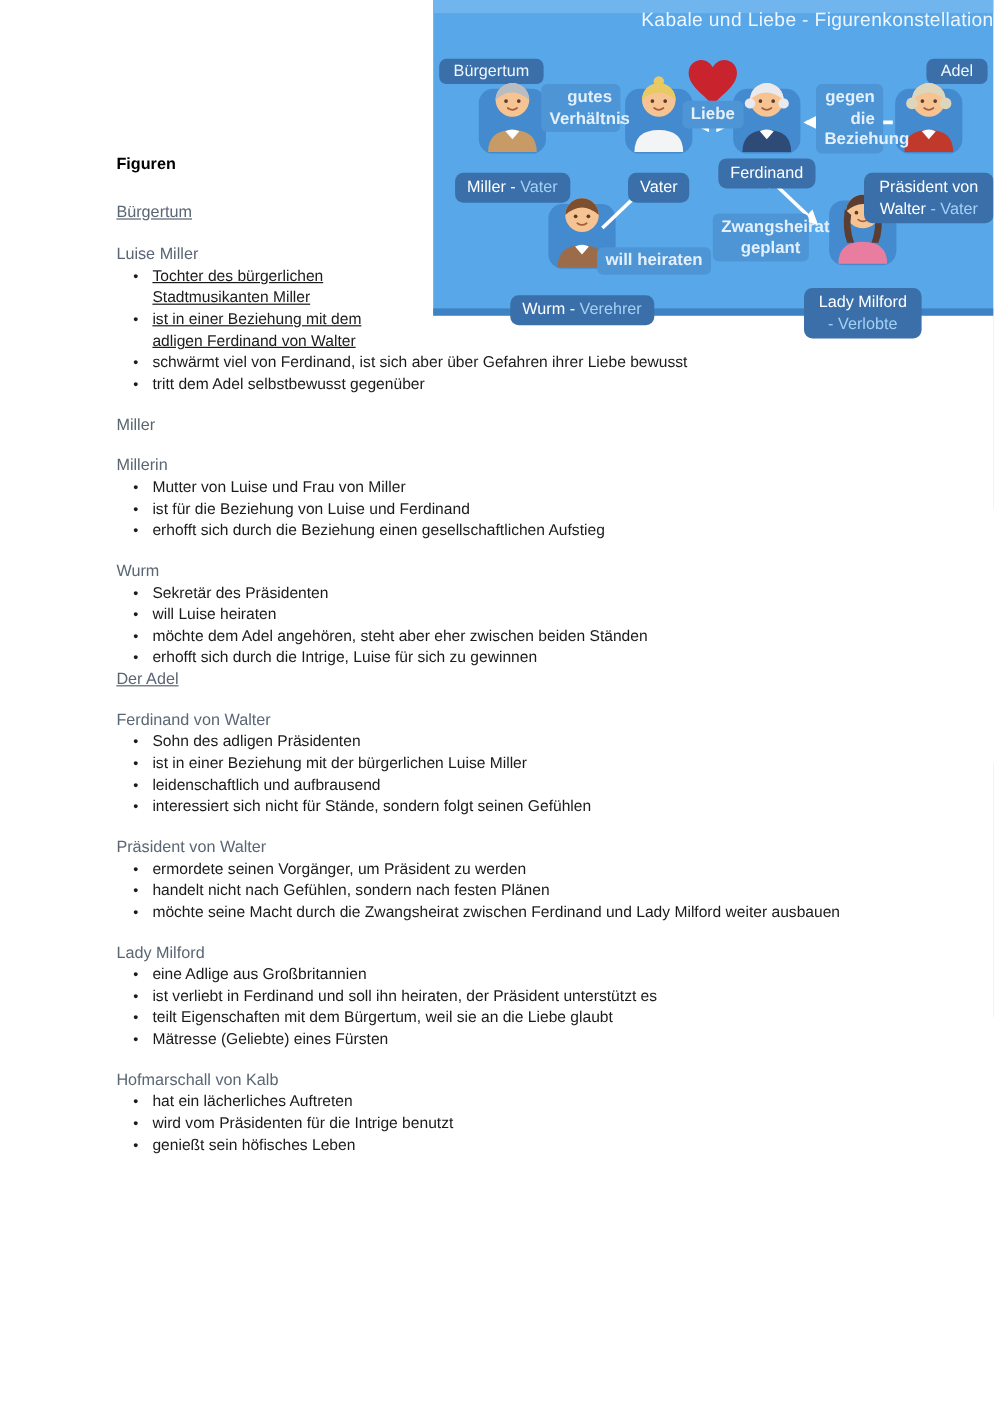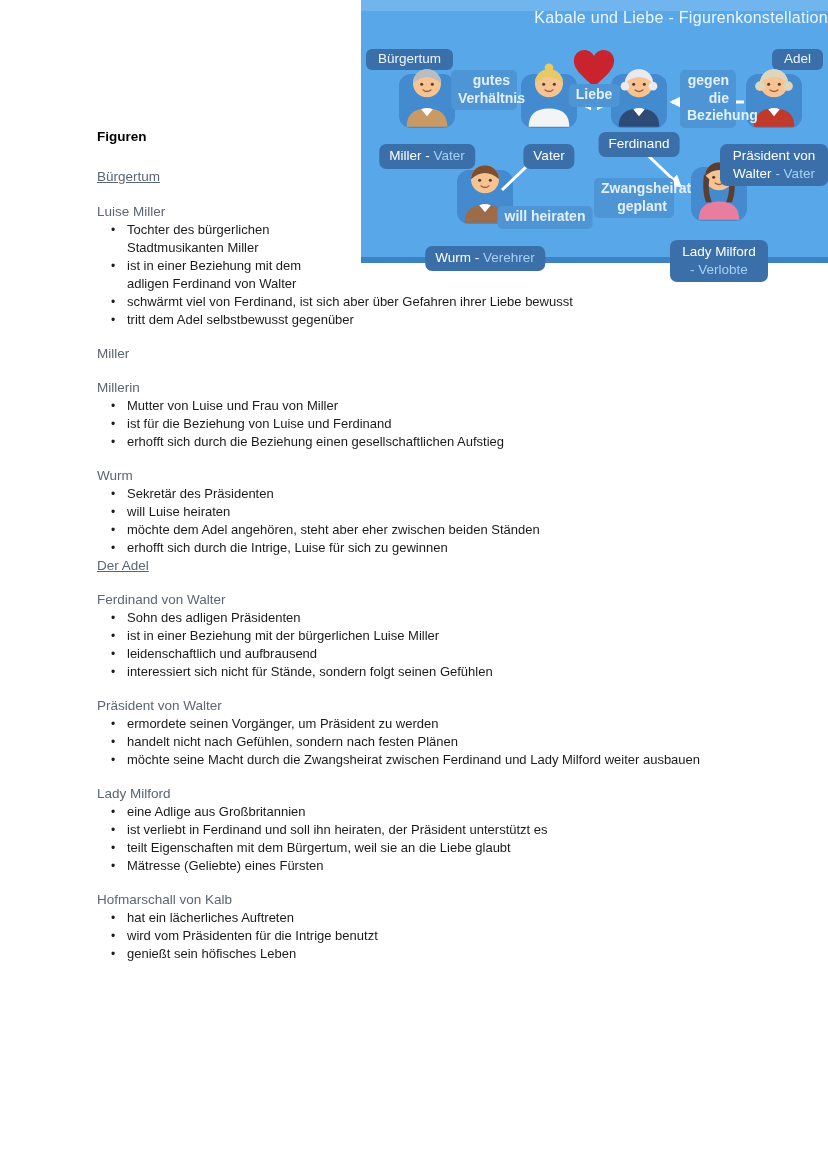--- a/index.html
+++ b/index.html
@@ -42,21 +42,21 @@
 
   
   .doc{position:absolute;left:97px;top:128px;width:700px;color:var(--c-body);font-size:13px;line-height:18px;}
   .doc h1{font-size:13.5px;font-weight:bold;line-height:18px;margin:0 0 22px 0;color:#000;}
   .doc h2{font-size:13.5px;font-weight:normal;line-height:18px;color:var(--c-heading);text-decoration:underline;}
   .doc h2.gap{margin-bottom:17px;}
   .char-name{font-size:13.5px;line-height:18px;color:var(--c-heading);margin-top:16px;}
   .doc ul{list-style:none;}
   .doc li{position:relative;padding-left:30px;line-height:18px;}
   .doc li::before{content:"\2022";position:absolute;left:14px;top:0;font-size:12px;}
-  .doc li.narrow{max-width:235px;}
+  .doc li.narrow{max-width:235px;text-decoration:underline;}
 </style>
 </head>
 <body>
 
 <div class="page">
 
   <div class="panel">
     <div class="panel-top"></div>
     <div class="panel-bottom"></div>
 

